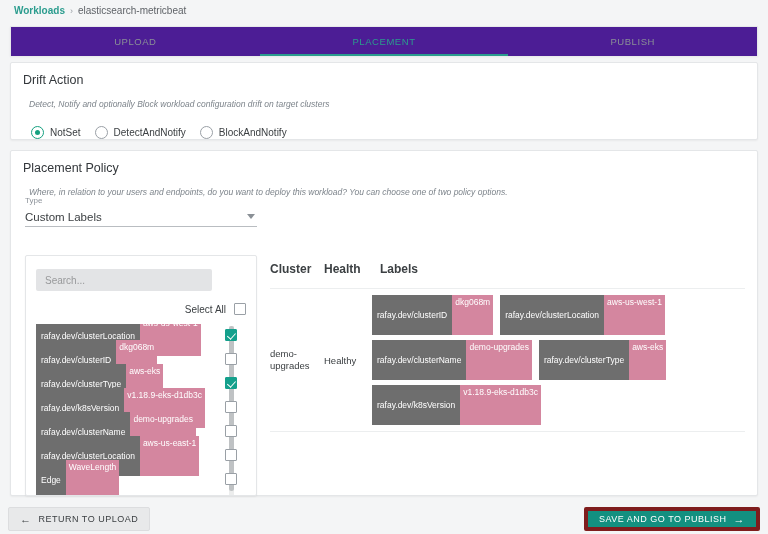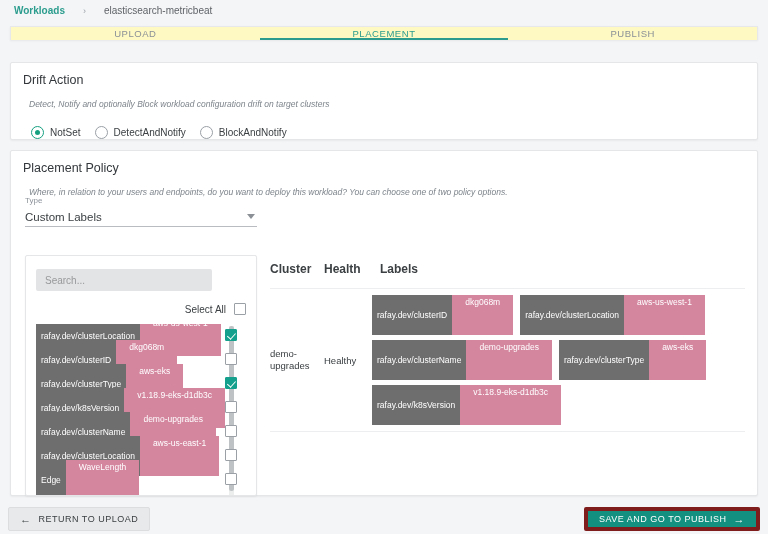--- a/index.html
+++ b/index.html
@@ -9,31 +9,31 @@
     background: #f4f5f6;
     font-family: "Liberation Sans", sans-serif;
     overflow: hidden;
   }
   .page { position: relative; width: 768px; height: 534px; }
 
   
   .breadcrumb {
     position: absolute; left: 14px; top: 4px;
     font-size: 10px; line-height: 14px;
-    display: flex; align-items: center; gap: 18px;
+    display: flex; align-items: center; gap: 5px;
   }
   .bc-root { color: #2b9c8e; font-weight: bold; cursor: pointer; }
   .bc-sep { color: #9aa0a6; font-size: 9px; }
   .bc-current { color: #5f6368; }
 
   
   .tabbar {
     position: absolute; left: 10px; top: 26px;
-    width: 748px; height: 14px;
-    background: #fef9c3;
+    width: 748px; height: 30px;
+    background: #4c1d95;
     border: 1px solid #e6e8ea;
     border-bottom: none;
     display: flex;
     box-shadow: 0 1px 2px rgba(0,0,0,.06);
   }
   .tab {
     flex: 1; display: flex; align-items: center; justify-content: center;
     font-size: 9.5px; letter-spacing: .55px; color: #8a9096;
     cursor: pointer; position: relative; height: 100%;
     font-family: "Liberation Sans", sans-serif;
@@ -146,21 +146,21 @@
 
   
   .chip { display: inline-flex; align-items: stretch; flex: none; }
   .chip-k {
     background: #6e6e6e; color: #ffffff;
     font-size: 8.5px; line-height: 14px; padding: 13px 5px;
     white-space: nowrap;
   }
   .chip-v {
     background: #d4869f; color: #ffffff;
-    font-size: 8.5px; line-height: 14px; padding: 0 13px;
+    font-size: 8.5px; line-height: 14px; padding: 0 3px;
     white-space: nowrap;
   }
   .picker-scrollbar {
     position: absolute; right: 22px; top: 70px;
     width: 5px; height: 165px; background: #bfc2c4; border-radius: 3px;
   }
   .picker-scroll-track {
     position: absolute; right: 22px; top: 70px;
     width: 5px; height: 171px; background: #eceded;
   }

